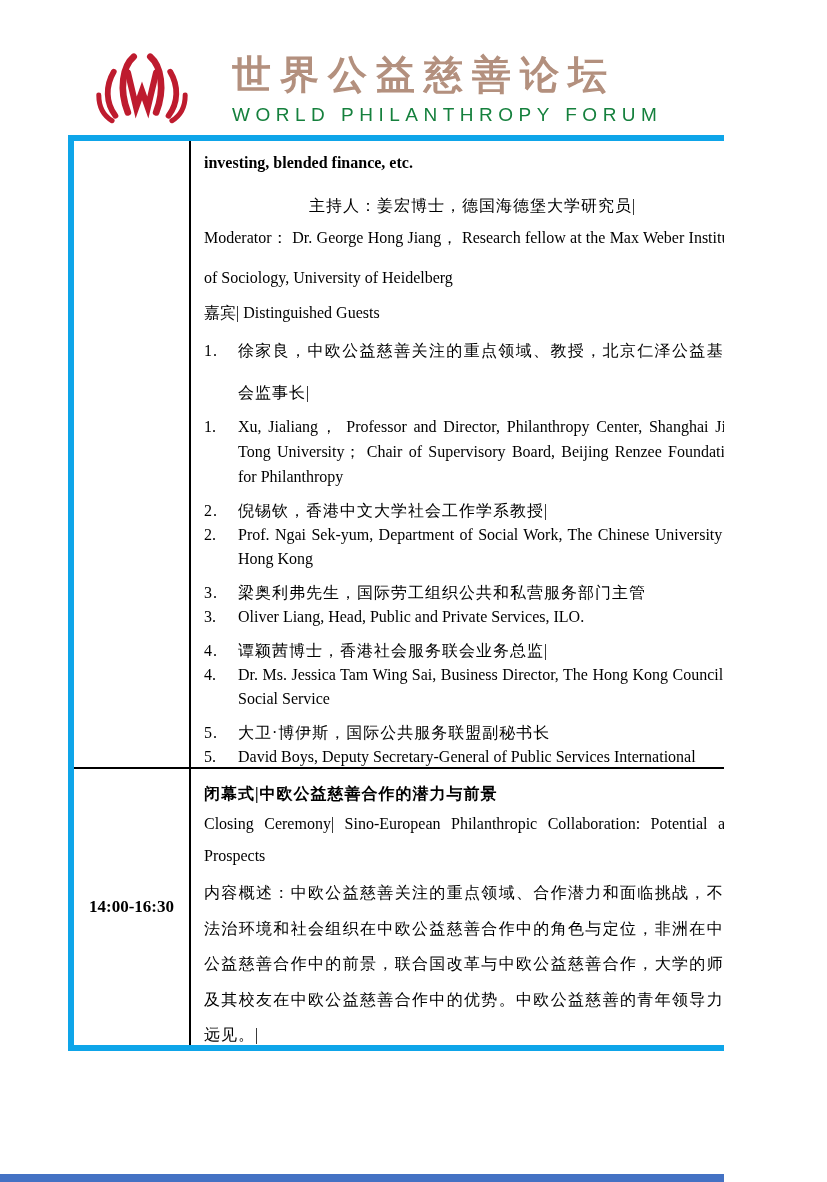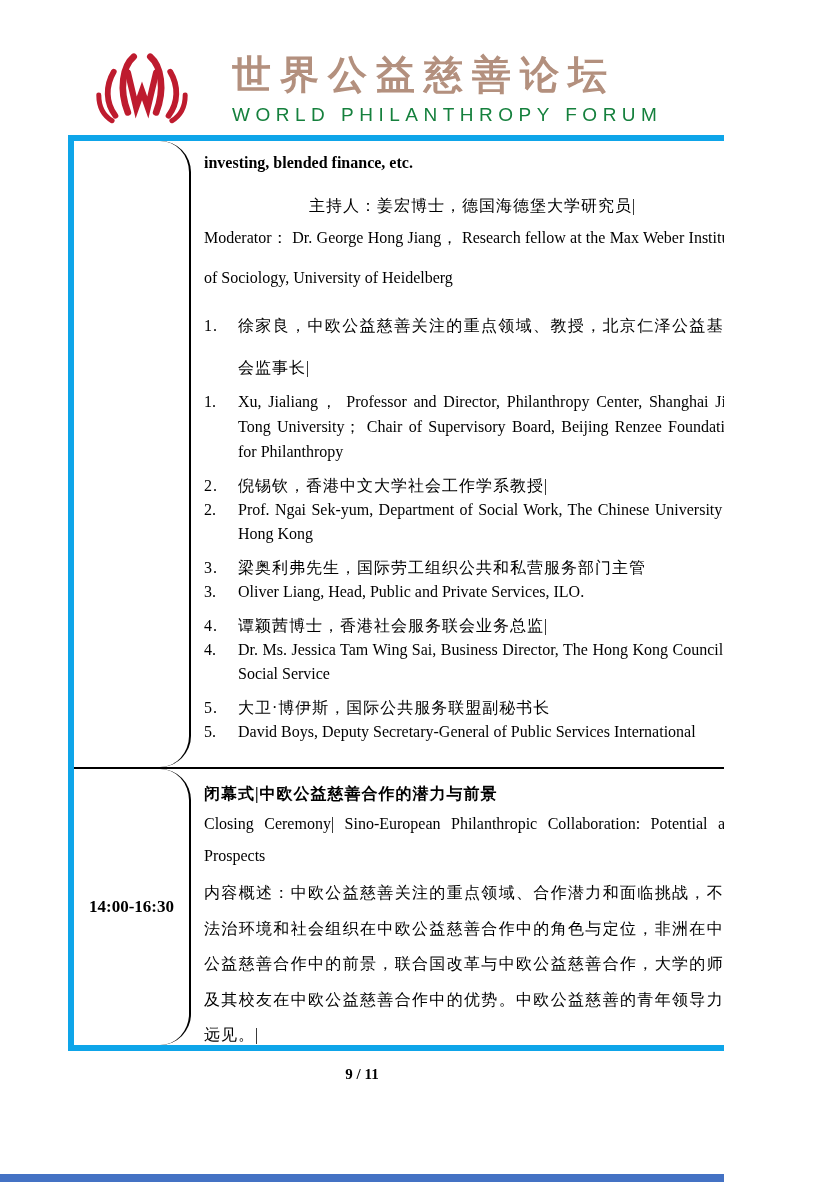--- a/index.html
+++ b/index.html
@@ -54,21 +54,20 @@
   .trow2 { height: 276px; }
   .time-cell {
     width: 117px;
     flex: none;
     border-right: 2px solid #000;
     display: flex;
     align-items: center;
     justify-content: center;
     font-size: 17px;
     font-weight: bold;
-    border-radius: 31px;
   }
   .content-cell {
     flex: 1;
     padding: 9px 13px 6px 13px;
     font-size: 16px;
     overflow: hidden;
   }
 
   .p-invest { line-height: 21px; margin-top: 2px; font-weight: bold; }
   .p-host   { line-height: 21px; margin-top: 22px; letter-spacing: 1px; text-align: center; }
@@ -131,20 +130,21 @@
   </div>
 
   <div class="tbl">
 
     <div class="trow trow1">
       <div class="time-cell"></div>
       <div class="content-cell">
         <p class="p-invest">investing, blended finance, etc.</p>
         <p class="p-host">主持人：姜宏博士，德国海德堡大学研究员|</p>
         <p class="p-mod">Moderator： Dr. George Hong Jiang， Research fellow at the Max Weber Institute of Sociology, University of Heidelberg</p>
+        <p class="p-guests-head">嘉宾| Distinguished Guests</p>
 
         <div class="guest-list">
 
           <div class="g-row g-zh-first">
             <span class="g-num">1.</span>
             <span class="g-txt">徐家良，中欧公益慈善关注的重点领域、教授，北京仁泽公益基金会监事长|</span>
           </div>
           <div class="g-row g-en-first">
             <span class="g-num">1.</span>
             <span class="g-txt">Xu, Jialiang， Professor and Director, Philanthropy Center, Shanghai Jiao Tong University； Chair of Supervisory Board, Beijing Renzee Foundation for Philanthropy</span>
@@ -194,16 +194,15 @@
       <div class="time-cell">14:00-16:30</div>
       <div class="content-cell">
         <p class="p-title-zh">闭幕式|中欧公益慈善合作的潜力与前景</p>
         <p class="p-title-en">Closing Ceremony| Sino-European Philanthropic Collaboration: Potential and Prospects</p>
         <p class="p-summary">内容概述：中欧公益慈善关注的重点领域、合作潜力和面临挑战，不同法治环境和社会组织在中欧公益慈善合作中的角色与定位，非洲在中欧公益慈善合作中的前景，联合国改革与中欧公益慈善合作，大学的师生及其校友在中欧公益慈善合作中的优势。中欧公益慈善的青年领导力与远见。|</p>
       </div>
     </div>
 
   </div>
 
-  <div class="page-number">9 / 11</div>
   <div class="bottom-bar" style="background: rgb(68, 114, 196);"></div>
 
 </div>
 
 </body></html>

